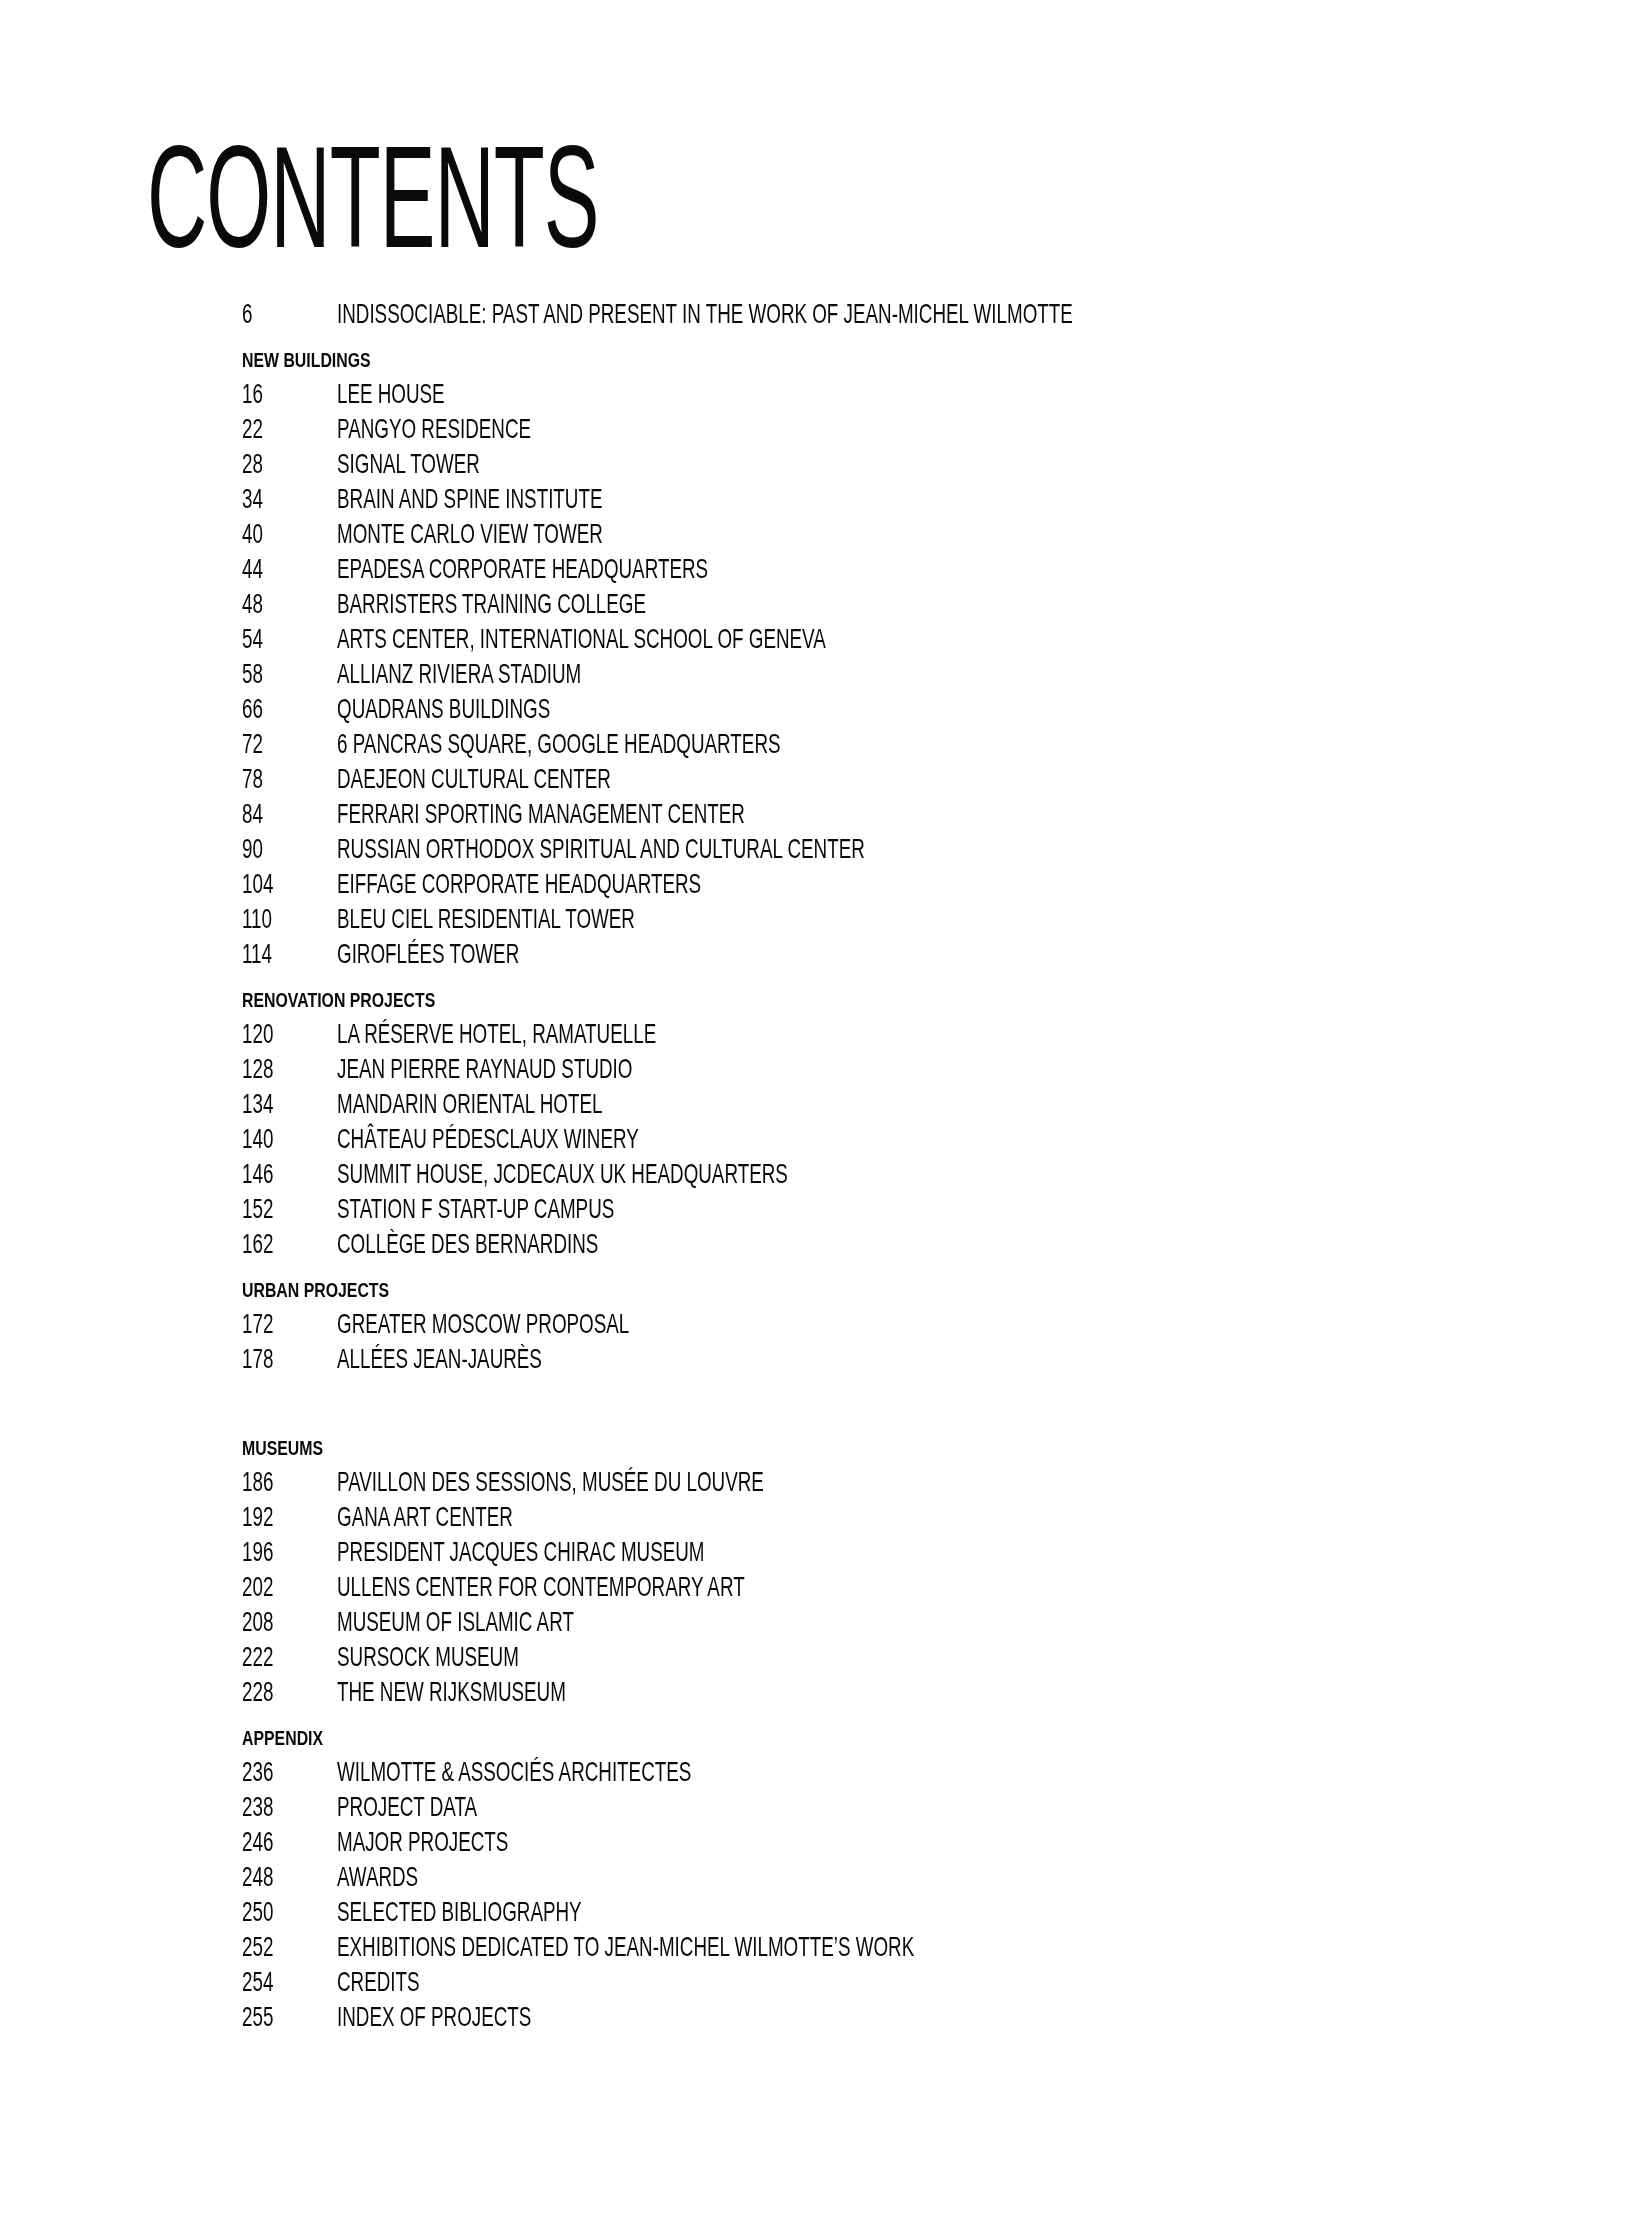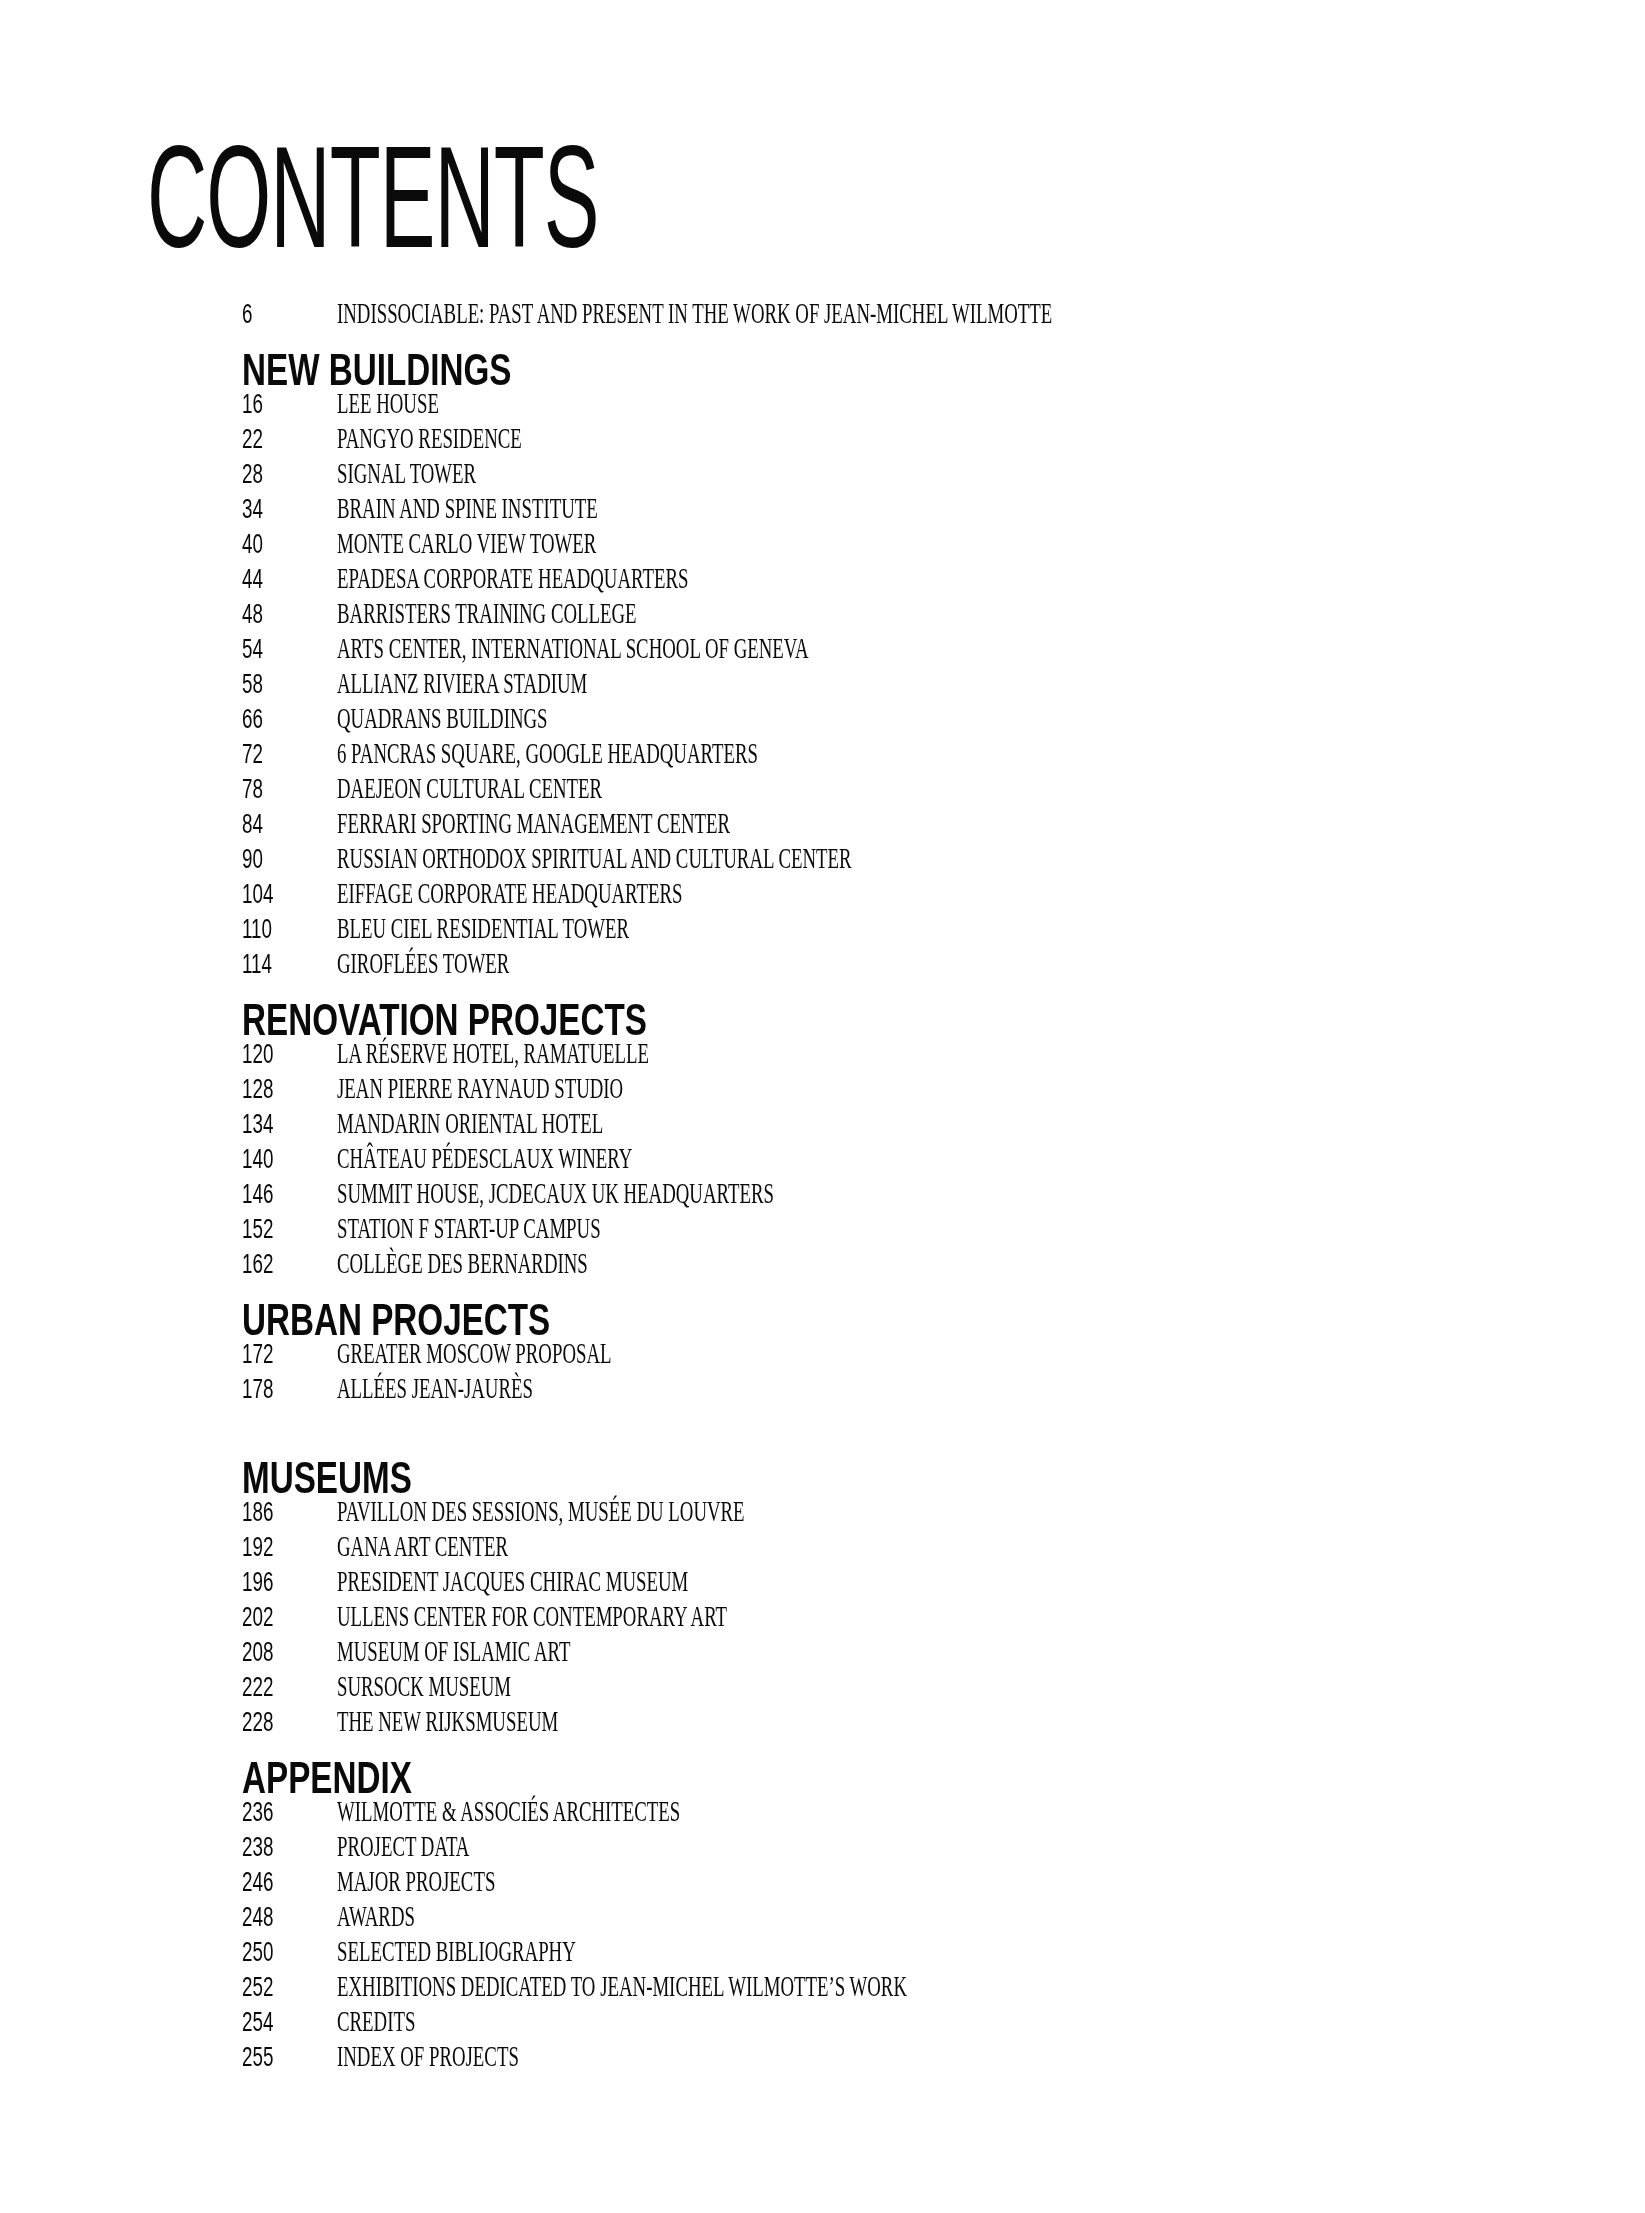--- a/index.html
+++ b/index.html
@@ -30,25 +30,25 @@
     transform-origin: left top;
   }
   .toc {
     position: absolute;
     left: 242px;
     top: 296px;
     width: 1297px;
   }
   .sec { margin: 0; padding: 0; }
   .sec-header {
-    margin: 22px 0 0 0;
+    margin: 12px 0 0 0;
     padding: 0;
     height: 33px;
     line-height: 33px;
-    font-size: 44px;
+    font-size: 21px;
     font-weight: 700;
     white-space: nowrap;
   }
   .sec-header .cx {
     display: inline-block;
     transform: scaleX(0.755);
     transform-origin: left center;
     white-space: nowrap;
   }
   
@@ -64,21 +64,21 @@
     flex: none;
     width: 95px;
   }
   .row .num .cx,
   .row .ttl .cx {
     display: inline-block;
     transform: scaleX(0.66);
     transform-origin: left center;
     white-space: nowrap;
   }
-  .row .ttl { flex: 1 1 auto; overflow: visible; font-family: Liberation Serif, serif; }
+  .row .ttl { flex: 1 1 auto; overflow: visible; }
 </style>
 </head>
 <body>
 
 <div class="page" data-name="contents-page">
   <h1 class="title" data-name="page-title">CONTENTS</h1>
   <div class="toc" id="toc" data-name="toc-list">
   <section class="sec" data-name="section-intro">
 
     <div class="rows" data-name="section-rows">

